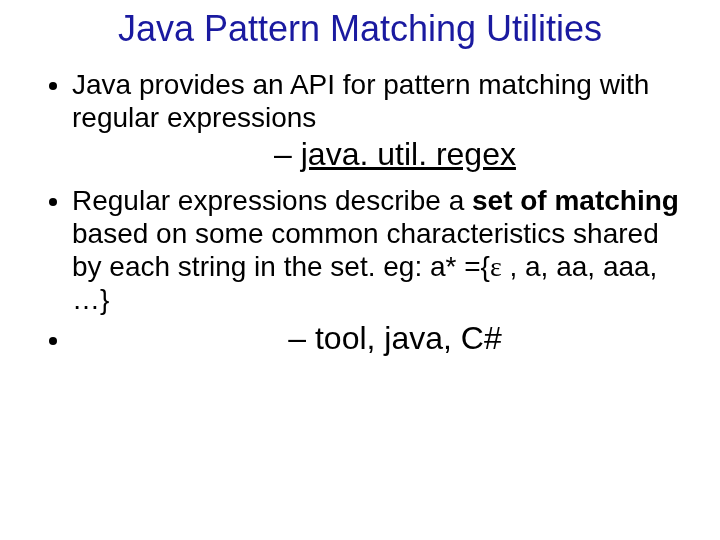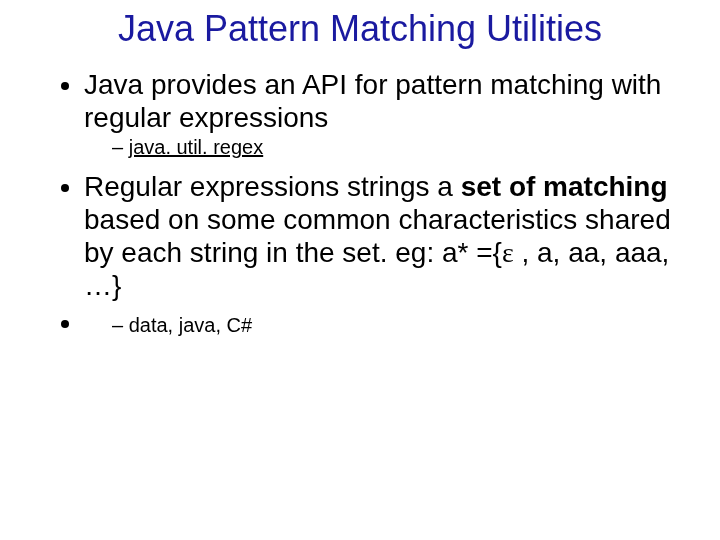--- a/index.html
+++ b/index.html
@@ -20,33 +20,34 @@
   .title {
     color: #1a1aa0;
     font-size: 36px;
     font-weight: 400;
     text-align: center;
     margin: 8px 0 18px 0;
     letter-spacing: 0px;
   }
   ul.level1 {
     list-style: disc;
-    margin: 12px;
+    margin: 0;
     padding-left: 42px;
     font-size: 28px;
     line-height: 1.18;
   }
   ul.level1 > li {
     margin-bottom: 4px;
   }
   ul.level2 {
     list-style: none;
     margin: 2px 0 10px 0;
     padding-left: 28px;
-    font-size: 20px;
+    font-size: 32px;
+    text-align: center;
   }
   ul.level2 > li::before {
     content: "– ";
   }
   .italic { }
   .bold { font-weight: bold; }
   .underline { text-decoration: underline; }
   .epsilon { font-family: 'Times New Roman', serif; }
 </style>
 </head>
@@ -57,22 +58,22 @@
 
   <ul class="level1">
     <li>
       <span>Java provides an API for pattern matching with regular expressions</span>
       <ul class="level2">
         <li><span class="underline">java. util. regex</span></li>
       </ul>
     </li>
 
     <li>
-      <span class="italic">Regular expressions</span><span> strings a </span><span class="bold">set of matching</span><span> based on some common characteristics shared by each string in the set. eg:  a* ={</span><span class="epsilon">ɛ</span><span> , a, aa, aaa, …}</span>
+      <span class="italic">Regular expressions</span><span> describe a </span><span class="bold">set of matching</span><span> based on some common characteristics shared by each string in the set. eg:  a* ={</span><span class="epsilon">ɛ</span><span> , a, aa, aaa, …}</span>
     </li>
 
     <li>
       <ul class="level2">
-        <li><span>data, java, C#</span></li>
+        <li><span>tool, java, C#</span></li>
       </ul>
     </li>
   </ul>
 </div>
 
 </body></html>

